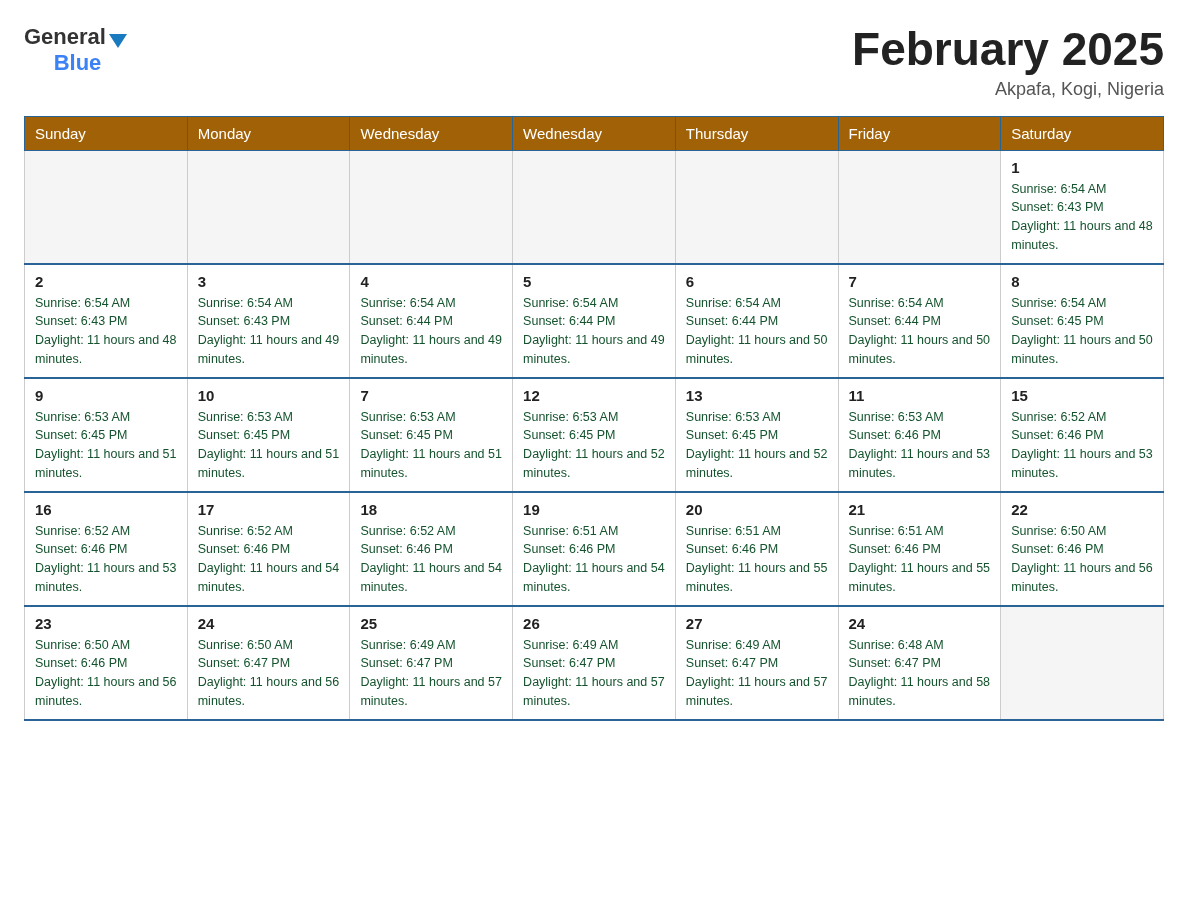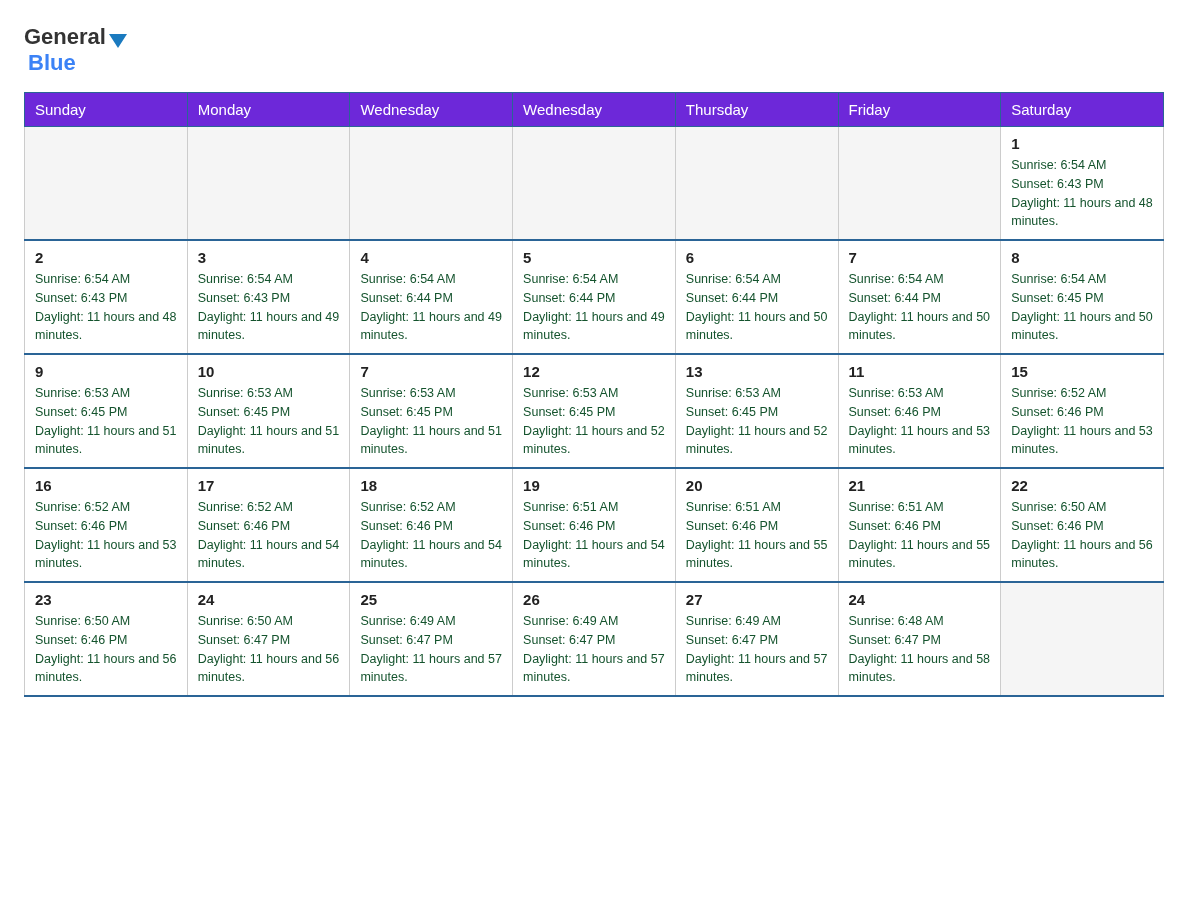--- a/index.html
+++ b/index.html
@@ -28,21 +28,21 @@
     .title-block p {
       font-size: 18px;
       color: #555;
       margin-top: 4px;
     }
     .calendar {
       width: 100%;
       border-collapse: collapse;
     }
     .calendar thead tr th {
-      background-color: #6d28d9;
+      background-color: #a16207;
       color: #fff;
       padding: 8px 10px;
       font-size: 15px;
       font-weight: normal;
       text-align: left;
       border: 1px solid #2a6496;
     }
     .calendar tbody tr td {
       vertical-align: top;
       padding: 8px 10px;
@@ -69,21 +69,21 @@
     }
     .empty-cell {
       background: #f9f9f9;
     }
     td.empty-cell {
       background: #f5f5f5;
     }
     .logo-wrapper {
       display: flex;
       flex-direction: column;
-      align-items: flex-start;
+      align-items: center;
     }
     .logo-line1 {
       display: flex;
       align-items: center;
     }
     .logo-line2 {
       margin-left: 4px;
     }
   </style>
 </head>
@@ -92,20 +92,24 @@
 <div class="header">
   <div class="logo-wrapper">
     <div class="logo-line1">
       <span style="font-size:22px;font-weight:bold;color:#333;">General</span>
       <span style="display:inline-block;width:0;height:0;border-left:9px solid transparent;border-right:9px solid transparent;border-top:14px solid #1a7abf;margin-left:3px;margin-top:8px;"></span>
     </div>
     <div class="logo-line2">
       <span style="font-size:22px;font-weight:bold;color:#3b82f6;">Blue</span>
     </div>
   </div>
+  <div class="title-block">
+    <h1>February 2025</h1>
+    <p>Akpafa, Kogi, Nigeria</p>
+  </div>
 </div>
 
 <table class="calendar">
   <thead>
     <tr>
     <th>Sunday</th>
         <th>Monday</th>
         <th>Wednesday</th>
         <th>Wednesday</th>
         <th>Thursday</th>

